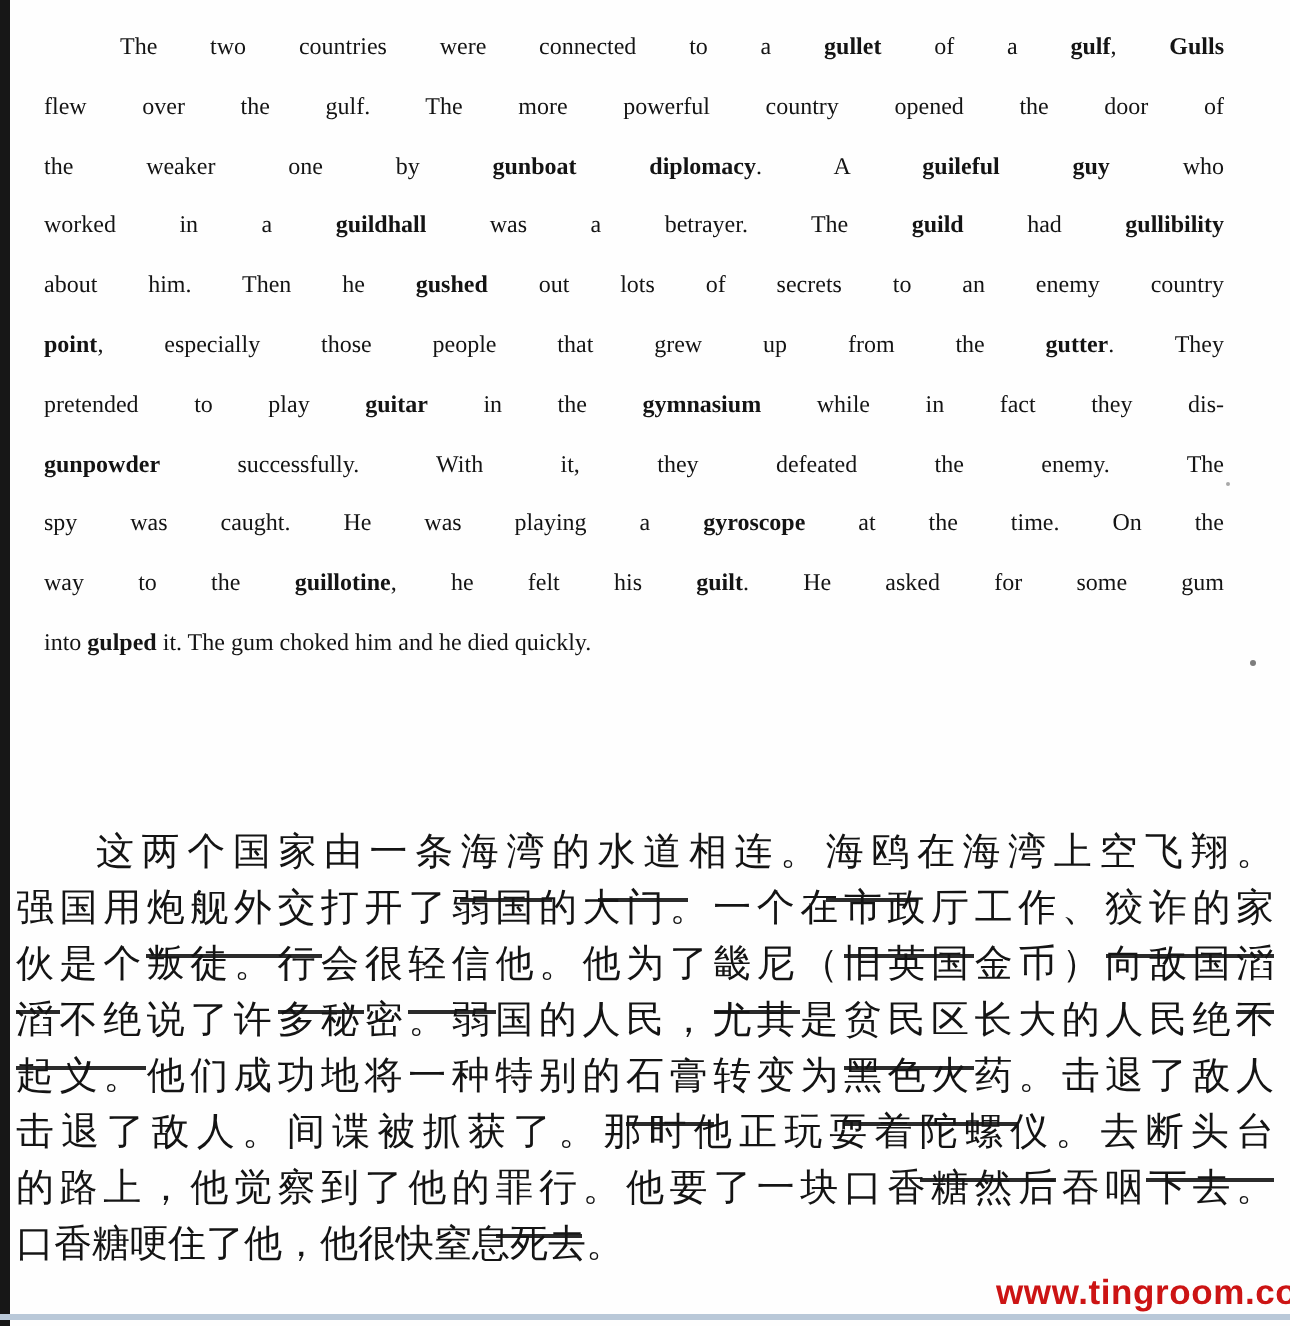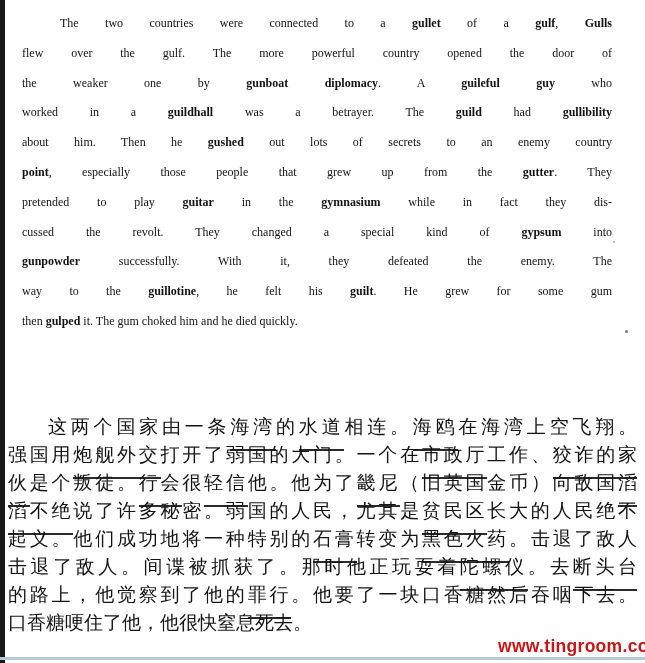--- a/index.html
+++ b/index.html
@@ -41,24 +41,24 @@
 <div class="page">
   <div class="edge-left"></div>
   <div class="para english">
       <div class="tline just indent"><span>The two countries were connected to a </span><span class="b">gullet</span><span> of a </span><span class="b">gulf</span><span>, </span><span class="b">Gulls</span></div>
       <div class="tline just"><span>flew over the gulf. The more powerful country opened the door of</span></div>
       <div class="tline just"><span>the weaker one by </span><span class="b">gunboat diplomacy</span><span>. A </span><span class="b">guileful guy</span><span> who</span></div>
       <div class="tline just"><span>worked in a </span><span class="b">guildhall</span><span> was a betrayer. The </span><span class="b">guild</span><span> had </span><span class="b">gullibility</span></div>
       <div class="tline just"><span>about him. Then he </span><span class="b">gushed</span><span> out lots of secrets to an enemy country</span></div>
       <div class="tline just"><span class="b">point</span><span>, especially those people that grew up from the </span><span class="b">gutter</span><span>. They</span></div>
       <div class="tline just"><span>pretended to play </span><span class="b">guitar</span><span> in the </span><span class="b">gymnasium</span><span> while in fact they dis-</span></div>
-      <div class="tline just"><span>cussed the revolt. They changed a special kind of </span><span class="b">gypsum</span><span> into</span></div>
       <div class="tline just"><span class="b">gunpowder</span><span> successfully. With it, they defeated the enemy. The</span></div>
-      <div class="tline just"><span>way to the </span><span class="b">guillotine</span><span>, he felt his </span><span class="b">guilt</span><span>. He grew for some gum</span></div>
-      <div class="tline"><span>then </span><span class="b">gulped</span><span> it. The gum choked him and he died quickly.</span></div>
+      <div class="tline just"><span>spy was caught. He was playing a </span><span class="b">gyroscope</span><span> at the time. On the</span></div>
+      <div class="tline just"><span>way to the </span><span class="b">guillotine</span><span>, he felt his </span><span class="b">guilt</span><span>. He asked for some gum</span></div>
+      <div class="tline"><span>into </span><span class="b">gulped</span><span> it. The gum choked him and he died quickly.</span></div>
     </div>
   <div class="para chinese">
       <div class="tline just indent"><span>这两个国家由一条</span><span class="u">海湾</span><span>的</span><span class="u">水道</span><span>相连。</span><span class="u">海鸥</span><span>在海湾上空飞翔。</span></div>
       <div class="tline just"><span>强国用</span><span class="u">炮舰外交</span><span>打开了弱国的大门。一个在</span><span class="u">市政厅</span><span>工作、</span><span class="u">狡诈的家</span></div>
       <div class="tline just"><span class="u">伙</span><span>是个叛徒。</span><span class="u">行会</span><span>很</span><span class="u">轻信</span><span>他。他为了</span><span class="u">畿尼</span><span>（旧英国金币）向敌国</span><span class="u">滔</span></div>
       <div class="tline just"><span class="u">滔不绝</span><span>说了许多秘密。弱国的人民，尤其是</span><span class="u">贫民区</span><span>长大的人民绝不</span></div>
       <div class="tline just"><span>起义。他们成功地将一种特别的</span><span class="u">石膏</span><span>转变为</span><span class="u">黑色火药</span><span>。击退了敌人</span></div>
       <div class="tline just"><span>击退了敌人。间谍被抓获了。那时他正玩耍着</span><span class="u">陀螺仪</span><span>。去</span><span class="u">断头台</span></div>
       <div class="tline just"><span>的路上，他觉察到了他的</span><span class="u">罪行</span><span>。他要了一块口香糖然后吞咽下去。</span></div>
       <div class="tline"><span>口香糖哽住了他，他很快窒息死去。</span></div>

